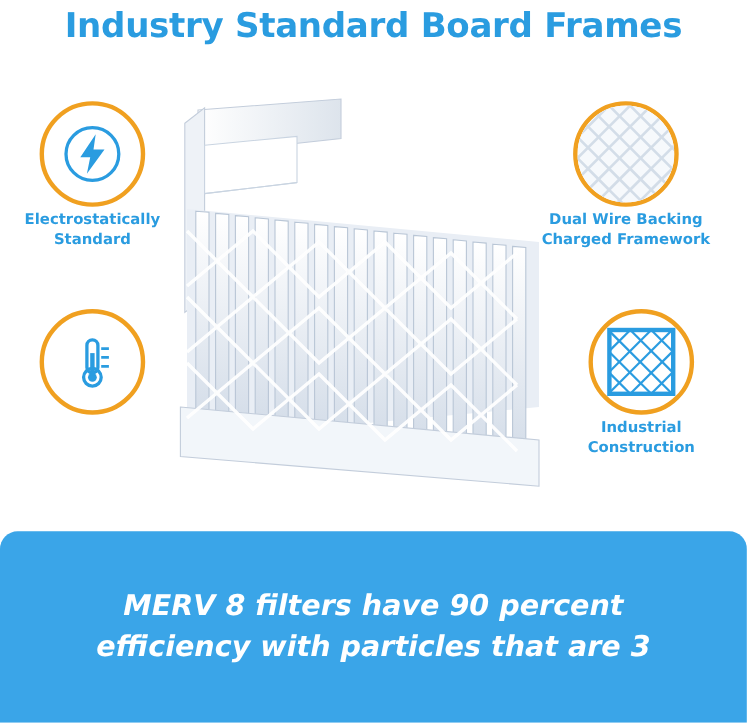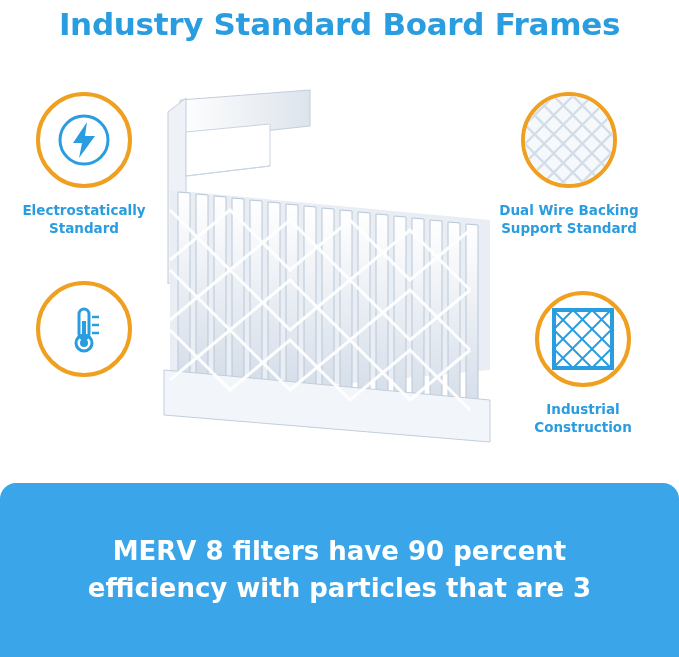--- a/index.html
+++ b/index.html
@@ -48,32 +48,32 @@
     border: 4px solid #f0a020;
     background: #ffffff;
     margin: 0 auto;
     display: flex;
     align-items: center;
     justify-content: center;
     box-sizing: border-box;
     overflow: hidden;
   }
   .feature-label {
-    margin-top: 13px;
+    margin-top: 3px;
     font-size: 13.5px;
     font-weight: bold;
     color: #2a9ce0;
     line-height: 18px;
     font-family: "DejaVu Sans", sans-serif;
   }
 
   #feat-electro { top: 92px; left: 4px; }
   #feat-heat    { top: 281px; left: 4px; }
   #feat-wire    { top: 92px; left: 489px; }
-  #feat-indus   { top: 291px; left: 503px; }
+  #feat-indus   { top: 281px; left: 503px; }
 
   
   .product {
     position: absolute;
     left: 150px;
     top: 70px;
     width: 380px;
     height: 400px;
   }
 
@@ -91,20 +91,21 @@
     justify-content: center;
   }
   .banner-text {
     color: #ffffff;
     text-align: center;
     font-size: 26px;
     font-weight: bold;
     line-height: 37px;
     padding: 0 40px;
     font-family: "DejaVu Sans", sans-serif;
+    font-style: italic;
   }
 </style>
 </head>
 <body>
 
 <div class="page">
 
   <div class="title">Industry Standard Board Frames</div>
 
   <div class="product">
@@ -202,21 +203,21 @@
           <polyline points="-10,0 10,20 30,0 50,20 70,0 90,20 110,0"></polyline>
           <polyline points="-10,20 10,40 30,20 50,40 70,20 90,40 110,20"></polyline>
           <polyline points="-10,40 10,60 30,40 50,60 70,40 90,60 110,40"></polyline>
           <polyline points="-10,60 10,80 30,60 50,80 70,60 90,80 110,60"></polyline>
           <polyline points="-10,80 10,100 30,80 50,100 70,80 90,100 110,80"></polyline>
         </g>
       </svg>
     </div>
     <div class="feature-label">
       <span>Dual Wire Backing</span><br>
-      <span>Support Standard</span>
+      <span>Charged Framework</span>
     </div>
   </div>
 
   <div class="feature" id="feat-indus">
     <div class="badge">
       <svg width="66" height="66" viewBox="0 0 66 66">
         <rect x="4" y="4" width="58" height="58" fill="none" stroke="#2a9ce0" stroke-width="4"></rect>
         <g stroke="#2a9ce0" stroke-width="2" fill="none">
           <line x1="4" y1="23" x2="23" y2="4"></line>
           <line x1="4" y1="42" x2="42" y2="4"></line>

